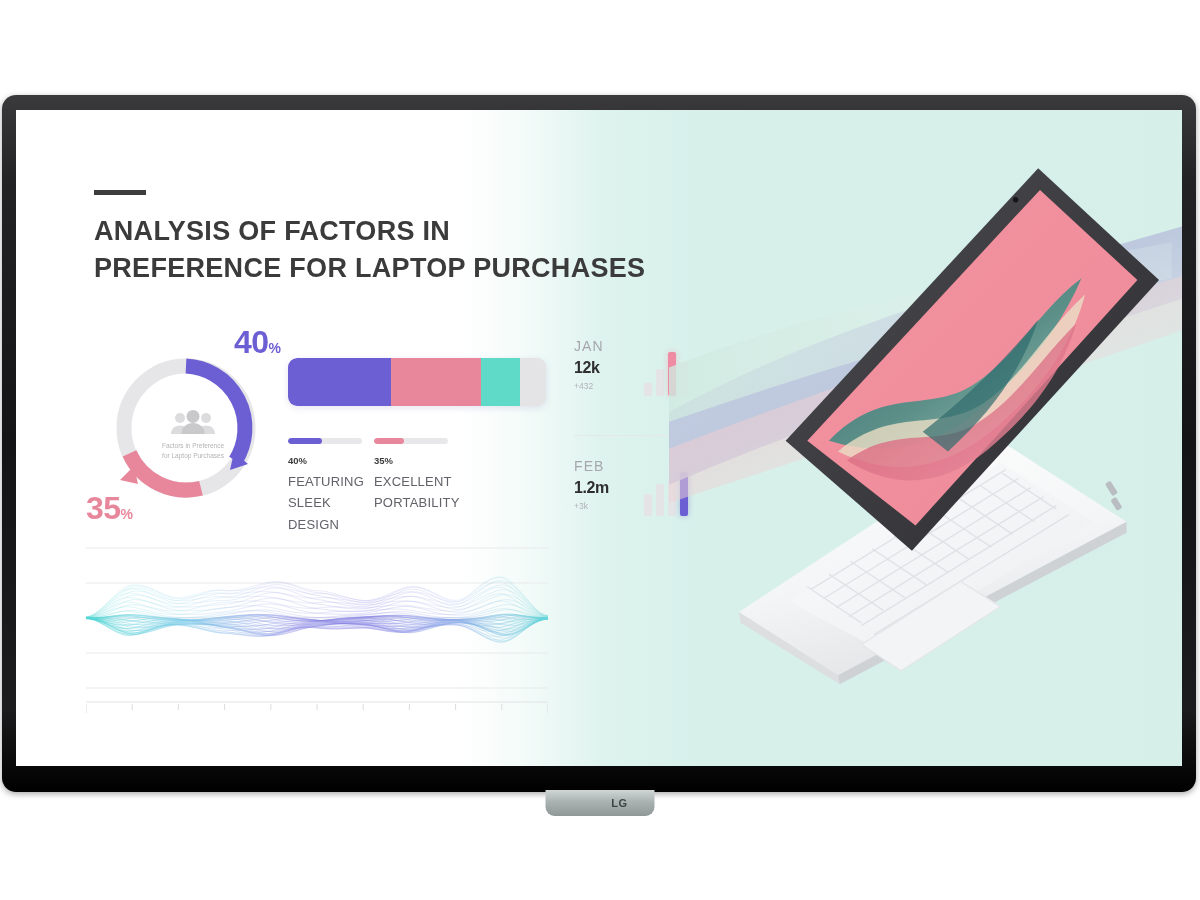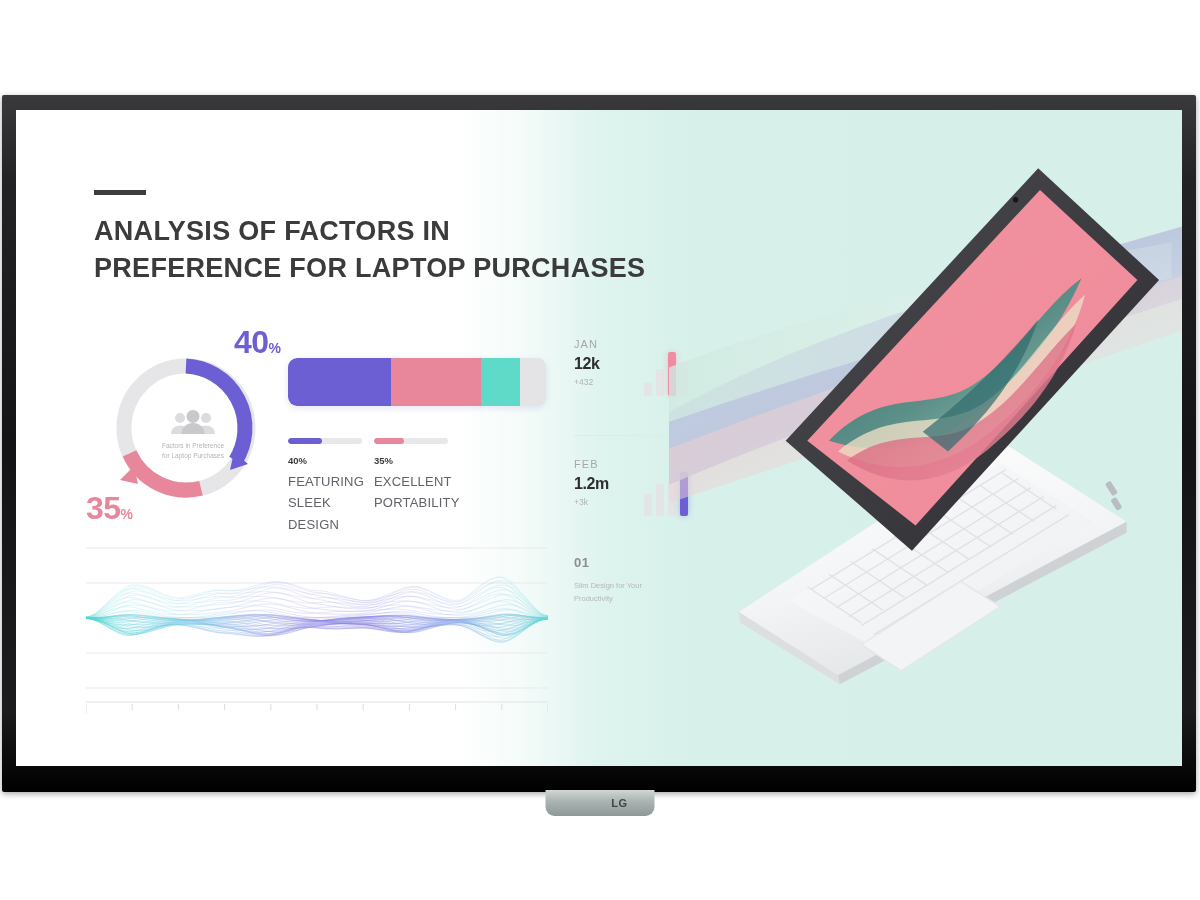--- a/index.html
+++ b/index.html
@@ -6,21 +6,21 @@
   body{
     width:1200px;height:900px;background:#ffffff;
     font-family:"Liberation Sans",sans-serif;
     overflow:hidden;position:relative;
   }
 
   
   #monitor{
     position:absolute;left:2px;top:95px;width:1194px;height:697px;
     background:linear-gradient(180deg,#3a3a3c 0%,#232325 12%,#141416 50%,#1c1c1e 88%,#000 100%);
-    border-radius:2px;
+    border-radius:14px;
     box-shadow:0 2px 6px rgba(0,0,0,.35);
   }
   #bezel-inner{
     position:absolute;left:14px;top:15px;right:14px;bottom:26px;
     background:#fff;overflow:hidden;
     box-shadow:inset 0 0 0 1px #6b6b6e;
   }
   #stand-neck{
     position:absolute;left:50%;transform:translateX(-50%);
     top:790px;width:70px;height:26px;
@@ -73,21 +73,21 @@
   #legend{display:flex;margin-top:32px;}
   .leg{width:33.33%;}
   .leg-track{width:74px;height:6px;border-radius:3px;background:#e8e8ea;overflow:hidden;}
   .leg-fill{height:100%;border-radius:3px;}
   .leg-pct{font-size:9.5px;font-weight:bold;color:#3c3c3c;margin-top:11px;}
   .leg-label{font-size:13px;color:#62626a;line-height:1.65;margin-top:5px;white-space:pre-line;letter-spacing:.2px;}
 
   
   #stats{position:absolute;left:558px;top:228px;width:112px;}
   .stat{position:relative;height:95px;}
-  .stat-label{font-size:11px;color:#a6a6ac;letter-spacing:1.1px;}
+  .stat-label{font-size:14px;color:#a6a6ac;letter-spacing:1.1px;}
   .stat-value{font-size:16px;font-weight:bold;color:#2e2e30;margin-top:5px;letter-spacing:-.4px;}
   .stat-delta{font-size:8.5px;color:#b0b0b6;margin-top:4px;}
   .spark{position:absolute;right:-2px;top:14px;display:flex;align-items:flex-end;gap:4px;height:44px;}
   .spark span{width:8px;border-radius:2px;background:#e4e4e7;display:block;}
   .stat-div{height:1px;background:#e7e7ea;margin:2px 0 22px;}
 
   
   #items{position:absolute;left:558px;top:445px;width:120px;}
   .item{margin-bottom:50px;}
   .item-num{font-size:13px;font-weight:bold;color:#8c8c92;letter-spacing:.5px;}
@@ -194,25 +194,20 @@
             <div class="spark">
               <span style="height:50%;"></span>
               <span style="height:72%;"></span>
               <span style="height:82%;"></span>
               <span style="height:100%;background:#6c5fd4;box-shadow:0 0 6px #6c5fd466;"></span>
             </div>
           </div>
         </div>
 
       <div id="items">
-          <div class="item">
-            <div class="item-num">01</div>
-            <div class="item-text">Slim Design for Your
-Productivity</div>
-          </div>
         </div>
 
       <div id="wave">
         <svg viewBox="0 0 462 180" width="462" height="180">
           <defs>
             <linearGradient id="wg" x1="0" y1="0" x2="1" y2="0">
               <stop offset="0%" stop-color="#4fd6d2"></stop>
               <stop offset="22%" stop-color="#7cc9e8"></stop>
               <stop offset="45%" stop-color="#8f8ce4"></stop>
               <stop offset="62%" stop-color="#7b76e0"></stop>

